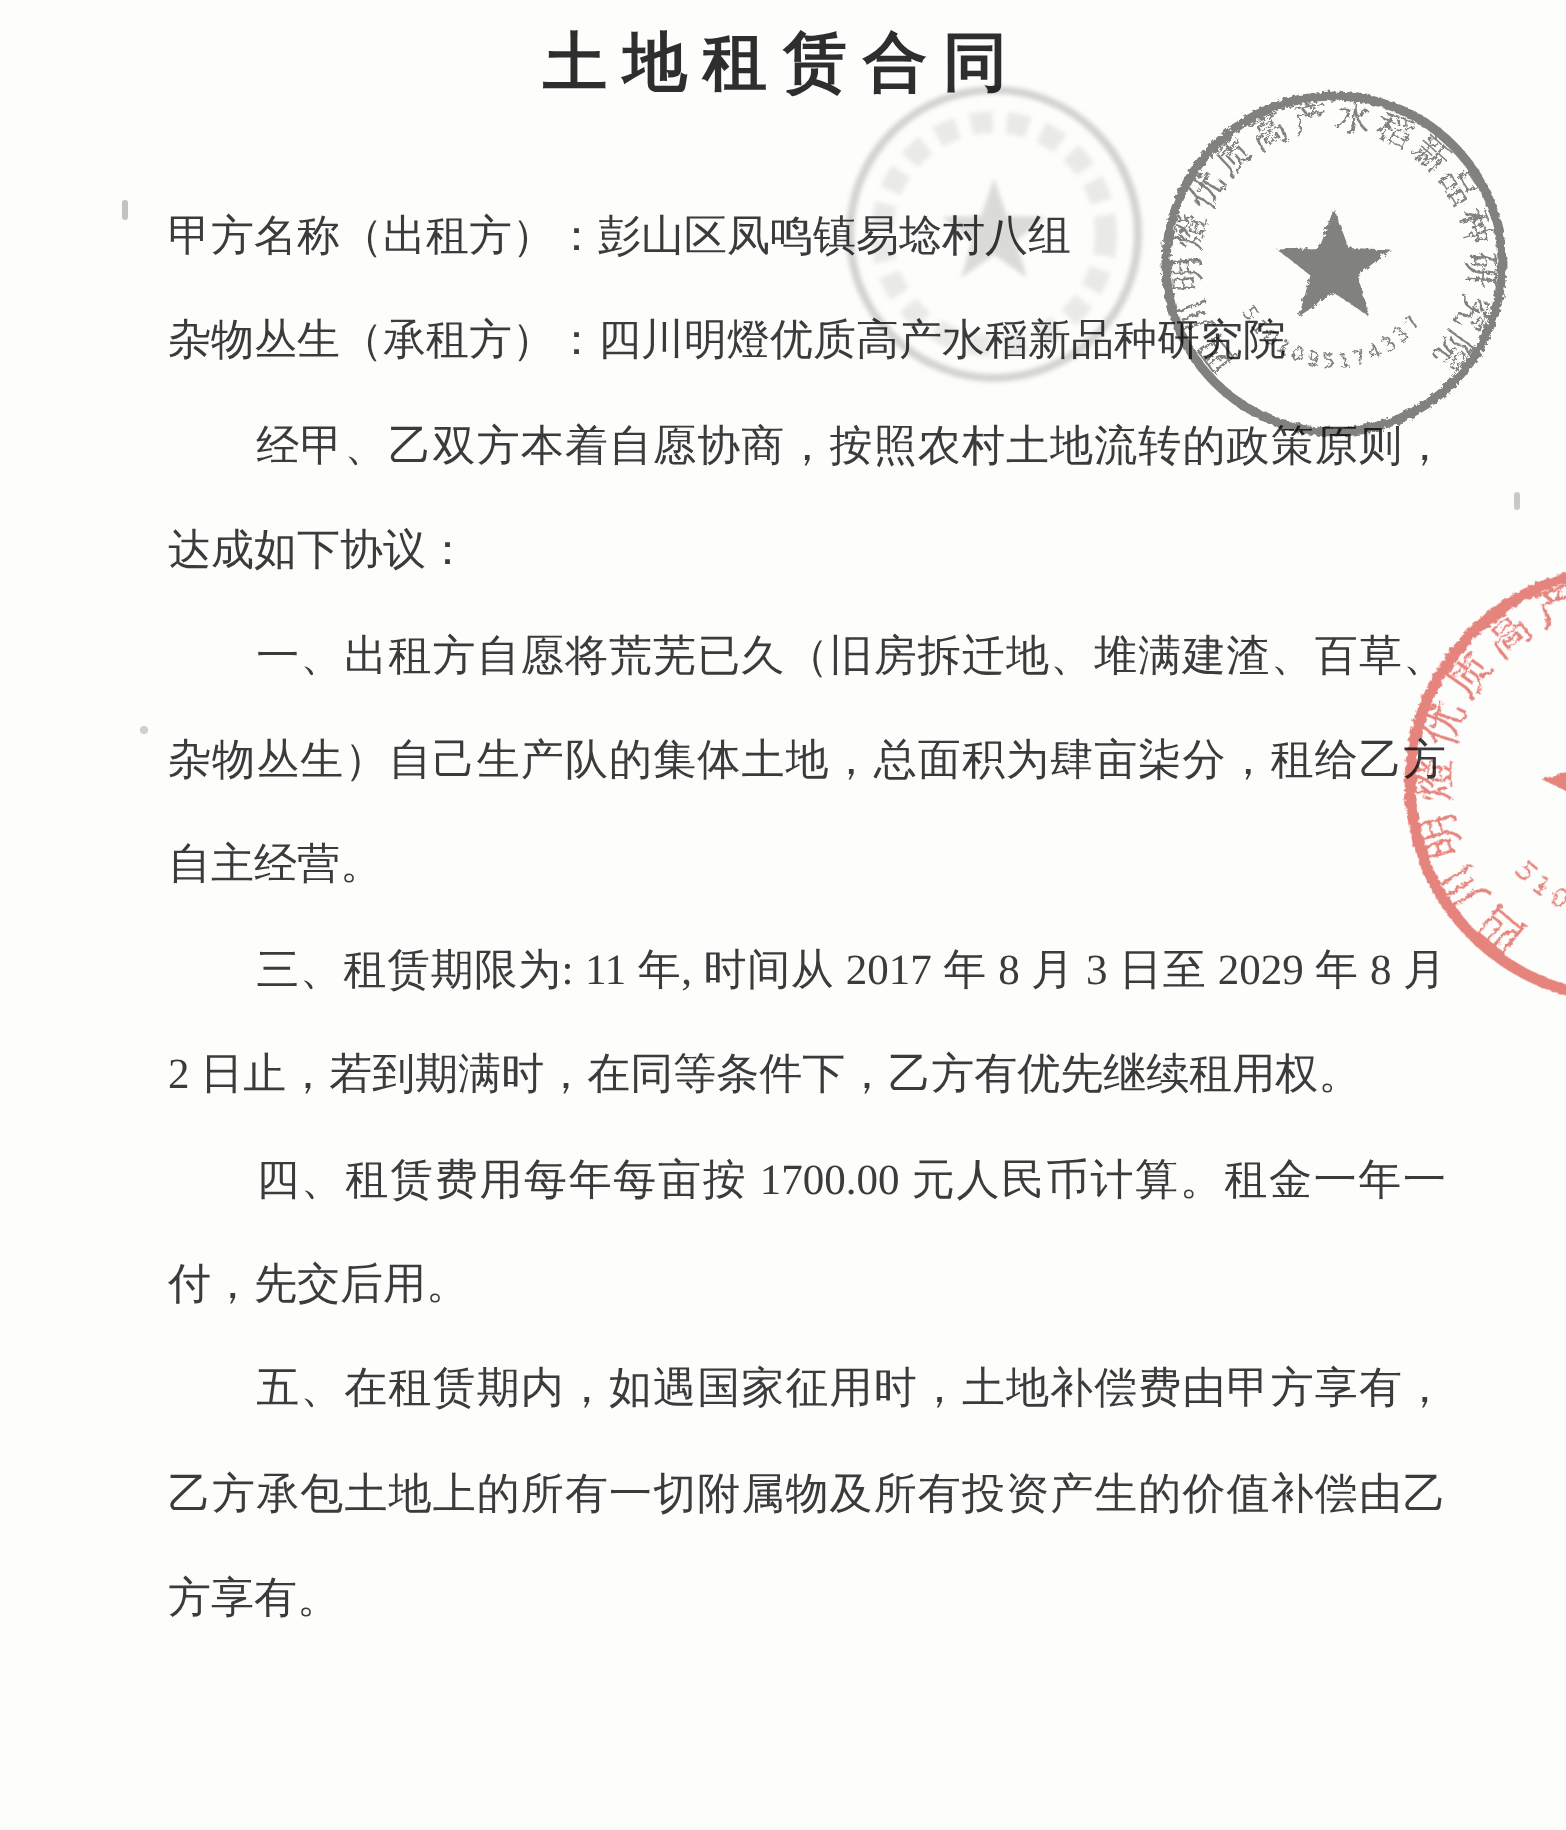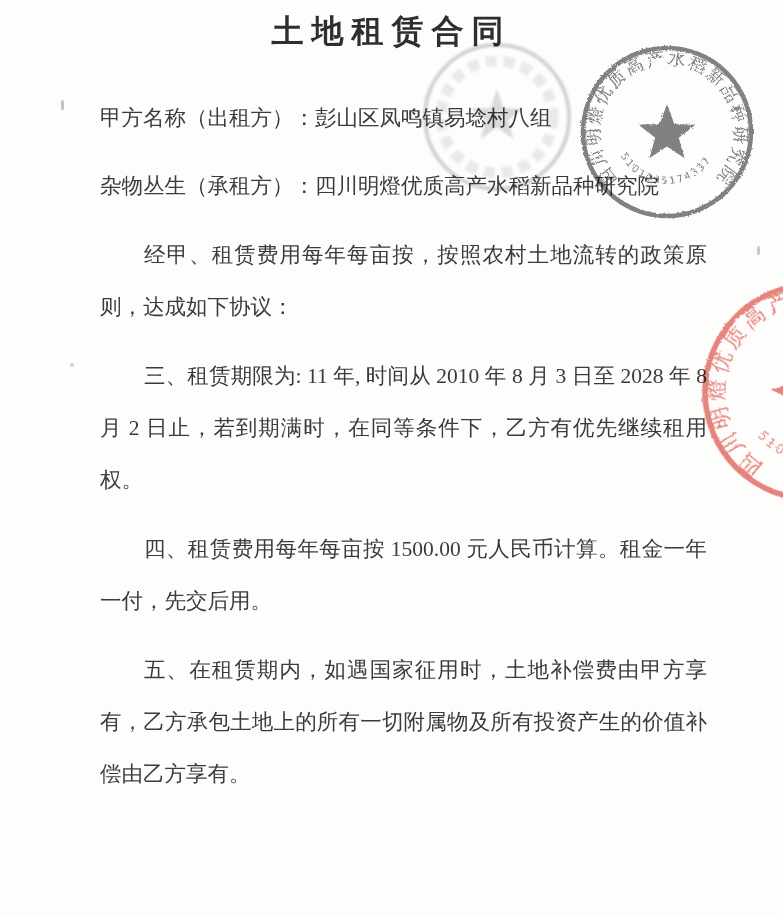--- a/index.html
+++ b/index.html
@@ -19,21 +19,21 @@
     letter-spacing:8px;
     color:#2e2e2e;
   }
   .doc-body{
     margin:38px 60px 0 84px;
     font-size:21.5px;
     line-height:52.4px;
     color:#3b3b3b;
     text-align:justify;
   }
-  .doc-body p{margin:16px;}
+  .doc-body p{margin:0;}
   .doc-body p.indent{text-indent:2.05em;}
   .stamp{
     position:absolute;
     mix-blend-mode:multiply;
     pointer-events:none;
   }
   #stamp-gray{left:577px;top:42px;width:180px;height:180px;opacity:.78;}
   #stamp-faint{left:412px;top:32px;width:170px;height:170px;opacity:.42;filter:blur(1.1px);}
   #stamp-red{left:692px;top:272px;width:240px;height:240px;opacity:.88;}
   .speck{
@@ -46,23 +46,24 @@
 </head>
 <body>
 
 <div class="page">
 
   <h1 class="doc-title">土地租赁合同</h1>
 
   <div class="doc-body">
     <p>甲方名称（出租方）：彭山区凤鸣镇易埝村八组</p>
     <p>杂物丛生（承租方）：四川明燈优质高产水稻新品种研究院</p>
-    <p class="indent">经甲、租赁费用每年每亩按，按照农村土地流转的政策原则，达成如下协议：</p>
-    <p class="indent">三、租赁期限为: 11 年, 时间从 2010 年 8 月 3 日至 2028 年 8 月 2 日止，若到期满时，在同等条件下，乙方有优先继续租用权。</p>
-    <p class="indent">四、租赁费用每年每亩按 1500.00 元人民币计算。租金一年一付，先交后用。</p>
+    <p class="indent">经甲、乙双方本着自愿协商，按照农村土地流转的政策原则，达成如下协议：</p>
+    <p class="indent">一、出租方自愿将荒芜已久（旧房拆迁地、堆满建渣、百草、杂物丛生）自己生产队的集体土地，总面积为肆亩柒分，租给乙方自主经营。</p>
+    <p class="indent">三、租赁期限为: 11 年, 时间从 2017 年 8 月 3 日至 2029 年 8 月 2 日止，若到期满时，在同等条件下，乙方有优先继续租用权。</p>
+    <p class="indent">四、租赁费用每年每亩按 1700.00 元人民币计算。租金一年一付，先交后用。</p>
     <p class="indent">五、在租赁期内，如遇国家征用时，土地补偿费由甲方享有，乙方承包土地上的所有一切附属物及所有投资产生的价值补偿由乙方享有。</p>
   </div>
 
   <svg id="stamp-faint" class="stamp" viewBox="0 0 170 170">
     <g stroke="#999" fill="none">
       <circle cx="85" cy="85" r="72" stroke-width="4"></circle>
       <circle cx="85" cy="85" r="56" stroke-width="11" stroke-dasharray="11 7" opacity=".45"></circle>
       <polygon points="85,57 91.5,76 111,76.5 96,88.5 101.5,107 85,95.5 68.5,107 74,88.5 59,76.5 78.5,76" fill="#999" stroke="none" opacity=".8"></polygon>
     </g>
   </svg>

